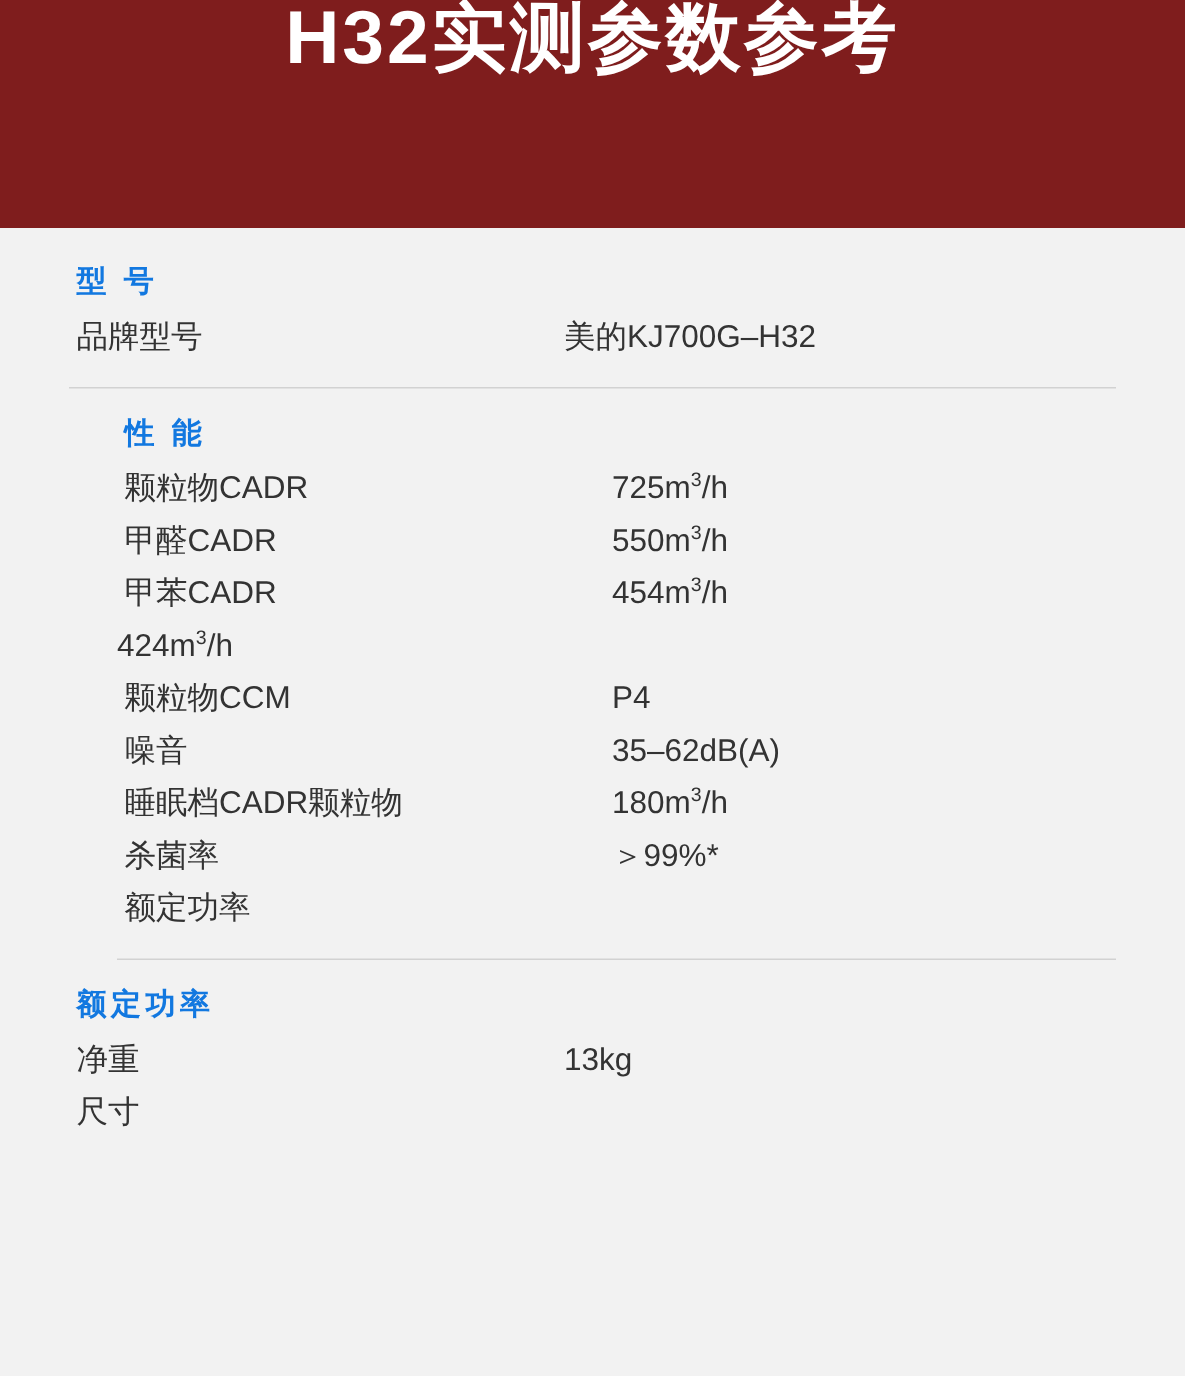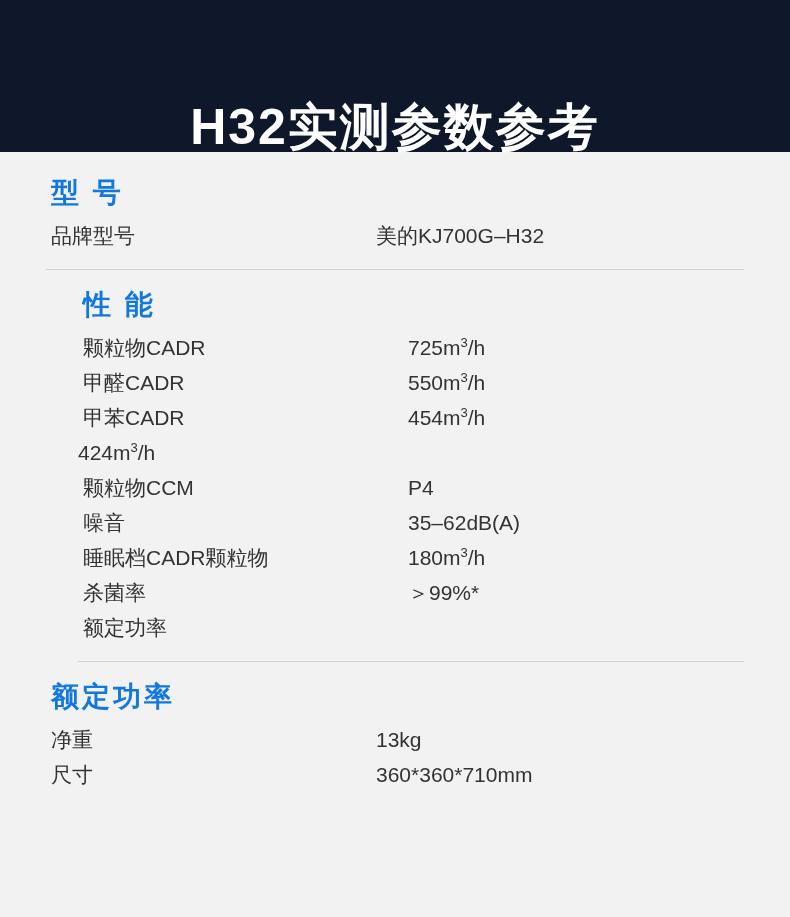--- a/index.html
+++ b/index.html
@@ -15,41 +15,41 @@
     overflow: hidden;
   }
   .page {
     position: relative;
     width: 790px;
     height: 917px;
     background: #f2f2f2;
   }
   .banner {
     height: 152px;
-    background: #0f172a;
+    background: #7f1d1d;
     display: flex;
-    align-items: flex-end;
+    align-items: flex-start;
     justify-content: center;
   }
   .banner-title {
     color: #ffffff;
     font-size: 50px;
     font-weight: bold;
     letter-spacing: 2px;
     line-height: 1;
   }
   .content {
     padding: 0 46px;
   }
   .section {
     padding-top: 26px;
   }
   .section-title {
     color: #1278e0;
-    font-size: 28px;
+    font-size: 20px;
     font-weight: bold;
     letter-spacing: 3px;
     margin: 0 0 6px 5px;
   }
   .rows {
     margin: 0;
     padding: 0;
   }
   .row {
     display: flex;
@@ -158,19 +158,18 @@
 
     <div class="section sec-spec">
       <div class="section-title">额定功率</div>
       <div class="rows">
         <div class="row">
           <div class="label">净重</div>
           <div class="value">13kg</div>
         </div>
         <div class="row">
           <div class="label">尺寸</div>
-          <div class="value">360*360*710mm</div>
         </div>
       </div>
     </div>
 
   </div>
 </div>
 
 </body></html>

